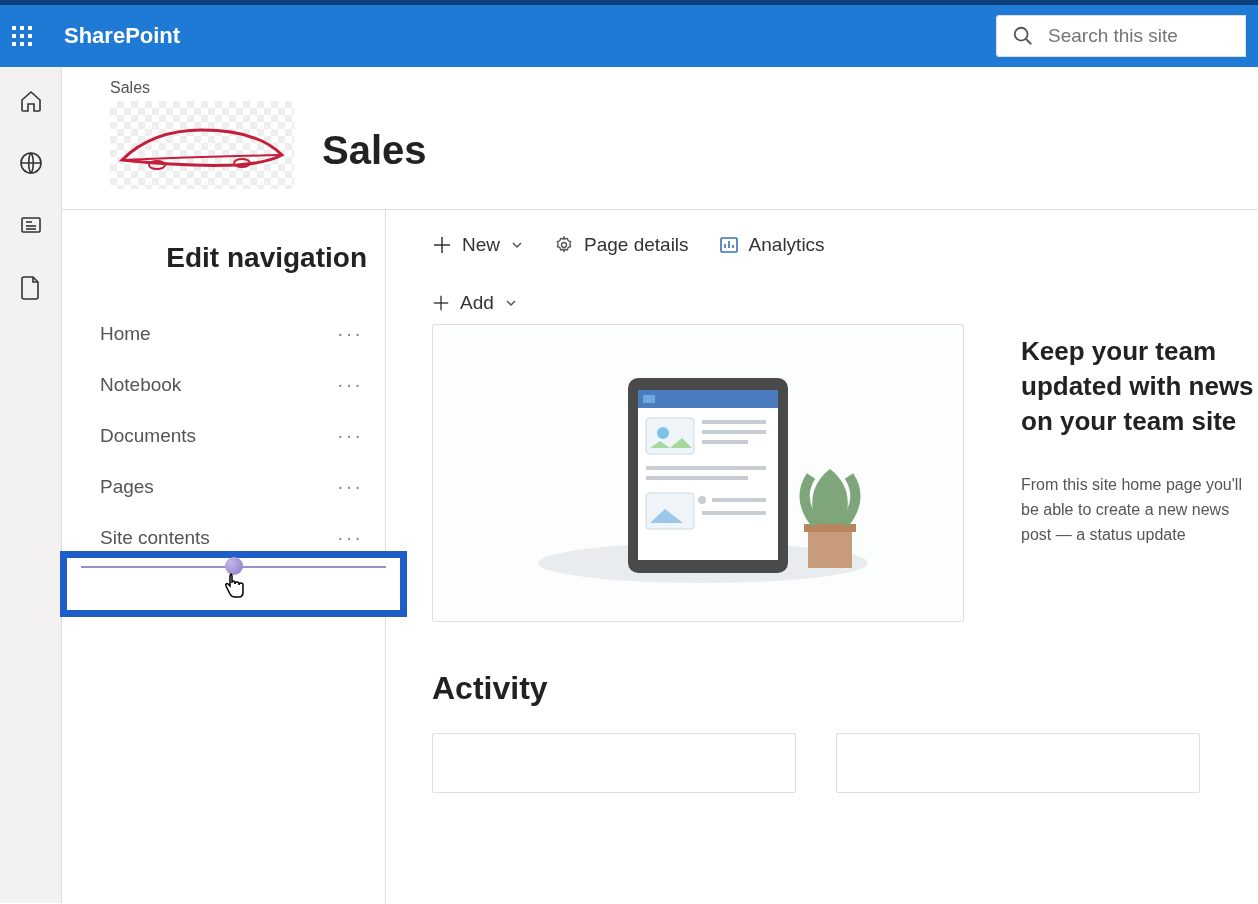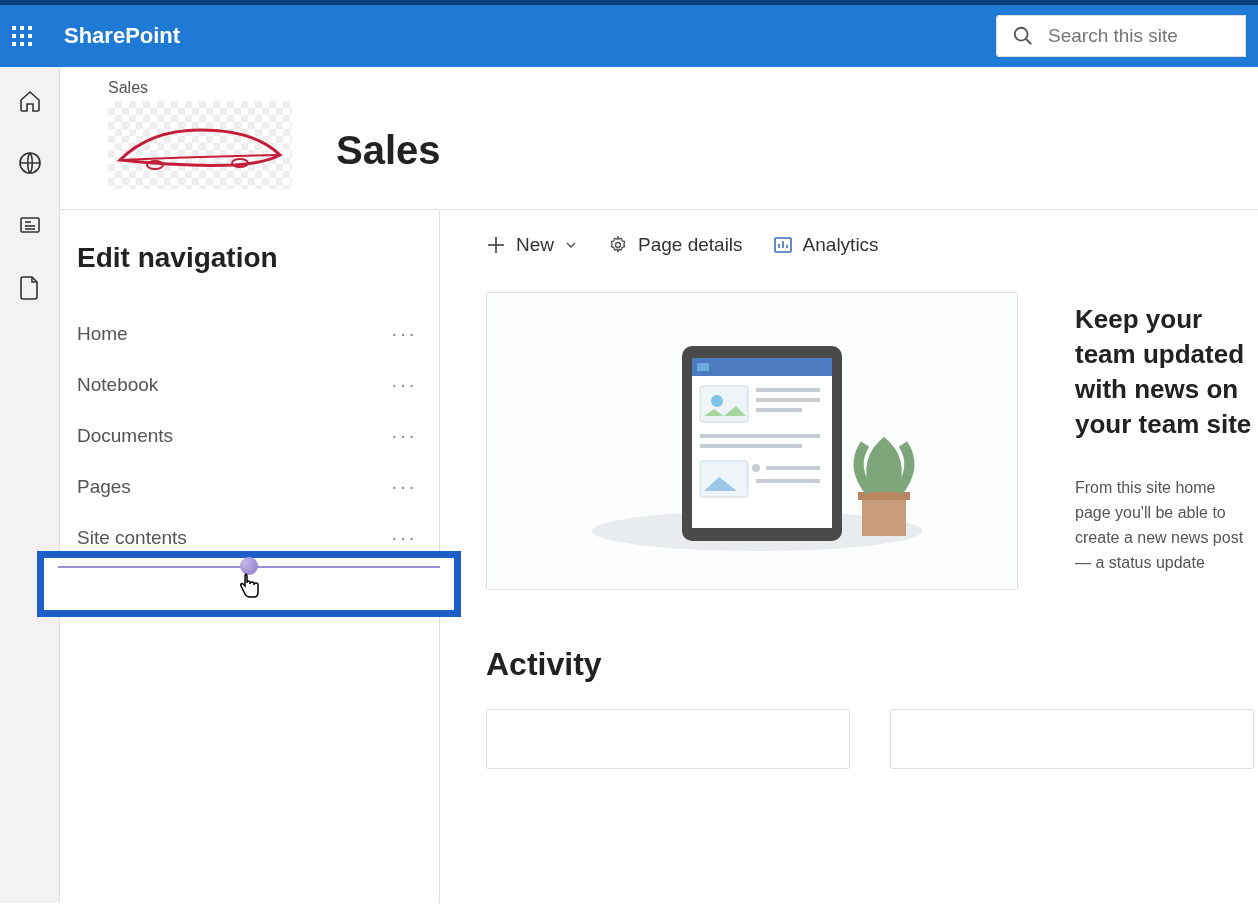--- a/index.html
+++ b/index.html
@@ -60,37 +60,38 @@
 }
 .rail-icon { color: #444; cursor: pointer; }
 
 .main-col { flex: 1; display: flex; flex-direction: column; }
 
 .site-header {
   padding: 12px 48px 20px 48px;
   border-bottom: 1px solid #e1dfdd;
   display: flex;
   align-items: flex-end;
-  gap: 44px;
+  gap: 28px;
 }
 .logo-block { }
 .logo-caption { font-size: 16px; color: #555; margin-bottom: 4px; }
 .logo-img {
   width: 184px; height: 88px;
   background: repeating-conic-gradient(#eee 0 25%, #fff 0 50%) 0 0/14px 14px;
   display: flex; align-items: center; justify-content: center;
 }
 .site-title { font-size: 40px; font-weight: 600; color: #222; padding-bottom: 16px; }
 
 .content-row { flex: 1; display: flex; }
 
 .nav-panel {
-  width: 380px;
+  width: 324px;
   border-right: 1px solid #e1dfdd;
-  padding: 32px 18px 20px 17px;
+  padding: 32px 18px 20px 38px;
+  text-align: right;
 }
 .nav-title { font-size: 28px; font-weight: 600; color: #222; margin-bottom: 34px; }
 .nav-item {
   display: flex; justify-content: space-between; align-items: center;
   padding: 14px 4px 14px 0;
   font-size: 19px; color: #555;
   cursor: pointer;
 }
 .nav-item .dots { color: #888; font-size: 20px; letter-spacing: 2px; }
 
@@ -287,20 +288,30 @@
             <svg width="20" height="20" viewBox="0 0 20 20" fill="none" stroke="#3b6fb6" stroke-width="1.6">
                 <rect x="2" y="3" width="16" height="14" rx="1"></rect>
                 <line x1="6" y1="13" x2="6" y2="9"></line>
                 <line x1="10" y1="13" x2="10" y2="6"></line>
                 <line x1="14" y1="13" x2="14" y2="10"></line>
               </svg>
             <span>Analytics</span>
           </div>
         </div>
 
+        <div class="add-row">
+          <svg width="18" height="18" viewBox="0 0 20 20" stroke="#333" stroke-width="1.5">
+              <line x1="10" y1="2" x2="10" y2="18"></line>
+              <line x1="2" y1="10" x2="18" y2="10"></line>
+            </svg>
+          <span>Add</span>
+          <svg width="14" height="14" viewBox="0 0 14 14" fill="none" stroke="#555" stroke-width="1.5">
+              <path d="M3 5l4 4 4-4"></path>
+            </svg>
+        </div>
 
         <div class="news-row">
           <div class="news-card">
             <div class="news-illustration">
               <svg width="360" height="250" viewBox="0 0 360 250">
                 <ellipse cx="185" cy="215" rx="165" ry="20" fill="#e8ecef"></ellipse>
                 <rect x="110" y="30" width="160" height="195" rx="10" fill="#4a4a4a"></rect>
                 <rect x="120" y="42" width="140" height="170" fill="#fff"></rect>
                 <rect x="120" y="42" width="140" height="18" fill="#4a7cbf"></rect>
                 <rect x="125" y="47" width="12" height="8" fill="#6ea8e0"></rect>

